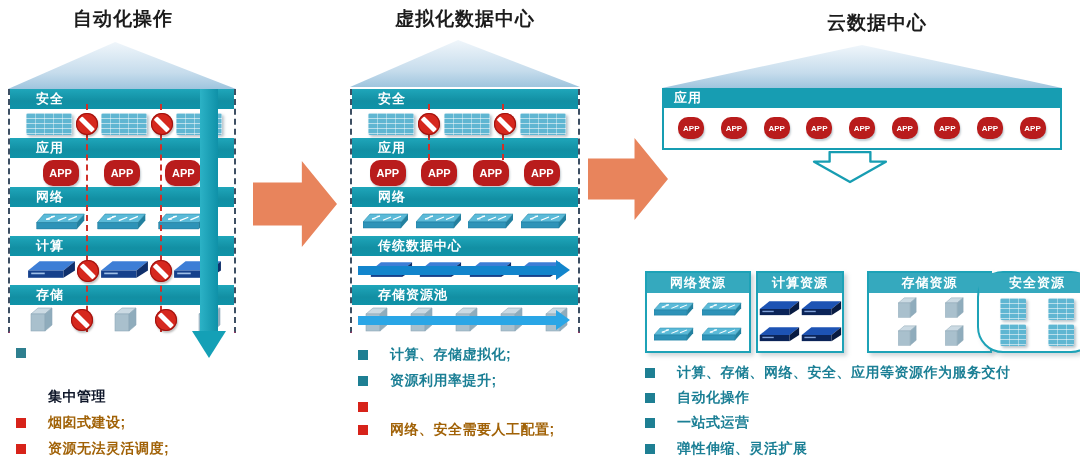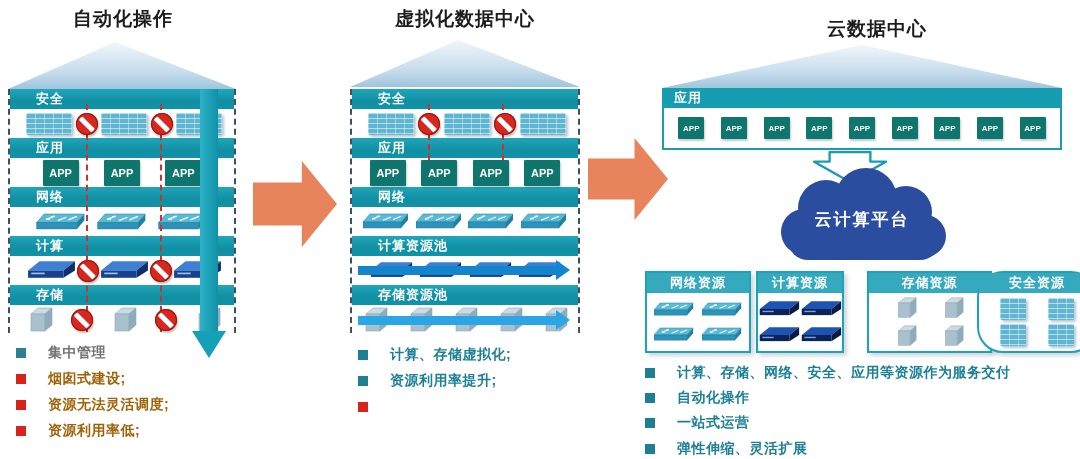--- a/index.html
+++ b/index.html
@@ -19,21 +19,21 @@
   .row-between { justify-content:space-between; padding:0 12px 0 16px; }
   .row-around  { justify-content:space-around; padding:0 20px; }
 
   
   .brick { background-color:#5fb6d2;
     background-image:repeating-linear-gradient(to bottom, rgba(255,255,255,.55) 0 1px, transparent 1px 5px),
                      repeating-linear-gradient(90deg, rgba(255,255,255,.4) 0 1px, transparent 1px 9px);
     border-radius:2px; box-shadow:2px 2px 3px rgba(60,90,110,.35); }
   .brick.big { width:46px; height:22px; }
   .brick.sq  { width:26px; height:22px; }
-  .appbox { background:#0f766e; border-radius:1px; color:#ffffff; font-weight:bold; display:flex; align-items:center; justify-content:center;
+  .appbox { background:#b91c1c; border-radius:10px; color:#ffffff; font-weight:bold; display:flex; align-items:center; justify-content:center;
             box-shadow:1px 2px 2px rgba(60,90,110,.3); }
   .appbox.big { width:36px; height:26px; font-size:11px; }
   .appbox.sm  { width:26px; height:22px; font-size:8px; }
   .prohibit { position:relative; width:22px; height:22px; border-radius:50%; background:#d6281e;
               box-shadow:inset 0 0 0 1px #a01410, 1px 2px 2px rgba(0,0,0,.25); flex:0 0 auto; z-index:4; }
   .prohibit::after { content:""; position:absolute; left:2px; top:9px; width:18px; height:4.5px; background:#ffffff; border-radius:1px;
                      transform:rotate(45deg); }
   .ic { display:block; flex:0 0 auto; }
 
   .red-dash { position:absolute; width:0; border-left:2px dashed #d03028; z-index:3; }
@@ -56,21 +56,21 @@
   .cloud-label { position:absolute; left:0; right:0; top:42px; text-align:center; color:#ffffff; font-size:17px; font-weight:bold; letter-spacing:2px; }
 
   .res-box { position:absolute; border:2px solid #1da2b7; background:#ffffff; box-shadow:3px 3px 4px rgba(120,140,150,.35); }
   .res-head { height:20px; background:#35a9be; color:#ffffff; text-align:center; font-size:13px; font-weight:bold; line-height:20px; letter-spacing:1px; }
   .res-body { height:58px; display:grid; grid-template-columns:repeat(2,auto); justify-content:space-evenly; align-content:space-evenly; }
 
   .bullets { position:absolute; }
   .bullet { display:flex; align-items:flex-start; margin-bottom:9px; }
   .bullet .sq { width:10px; height:10px; margin:4px 0 0 0; flex:0 0 auto; }
   .bullet .tx { margin-left:22px; font-size:14px; font-weight:bold; line-height:17px; letter-spacing:0.5px; }
-  .bullet.neutral .sq { background:#2e7f8f; } .bullet.neutral .tx { color:#737373; }
+  .bullet.neutral .sq { background:#2e7f8f; } .bullet.neutral .tx { color:#0f172a;margin-top:44px; }
   .bullet.good .sq { background:#1e7f93; }  .bullet.good .tx { color:#1b7f95; }
   .bullet.bad .sq { background:#d7231a; }   .bullet.bad .tx { color:#a16207; }
 </style>
 </head>
 <body>
 
 <svg width="0" height="0" style="position:absolute">
   <defs>
     <symbol id="sym-switch" viewBox="0 0 46 17">
       <polygon points="7,1 45,1 38,9 0,9" fill="#5bbad8" stroke="#2e8fae" stroke-width="0.6"></polygon>
@@ -216,21 +216,21 @@
       <svg class="ic" width="46" height="17">
           <use href="#sym-switch"></use>
         </svg>
       <svg class="ic" width="46" height="17">
           <use href="#sym-switch"></use>
         </svg>
       <svg class="ic" width="46" height="17">
           <use href="#sym-switch"></use>
         </svg>
     </div>
-    <div class="layer-band">计算资源池</div>
+    <div class="layer-band">传统数据中心</div>
     <div class="layer-row row-around" style="padding:0 14px;">
       <svg class="ic" width="44" height="19" style="z-index:1">
           <use href="#sym-server"></use>
         </svg>
       <svg class="ic" width="44" height="19" style="z-index:1">
           <use href="#sym-server"></use>
         </svg>
       <svg class="ic" width="44" height="19" style="z-index:1">
           <use href="#sym-server"></use>
         </svg>
@@ -274,27 +274,31 @@
         <div class="sq"></div>
         <div class="tx">计算、存储虚拟化;</div>
       </div>
     <div class="bullet good">
         <div class="sq"></div>
         <div class="tx">资源利用率提升;</div>
       </div>
     <div class="bullet bad">
         <div class="sq"></div>
       </div>
+    <div class="bullet bad">
+        <div class="sq"></div>
+        <div class="tx">网络、安全需要人工配置;</div>
+      </div>
   </div>
 
   <svg class="orange-arrow" style="left:588px; top:138px;" width="80" height="82" viewBox="0 0 86 88">
     <polygon points="0,22 50,22 50,0 86,44 50,88 50,66 0,66" fill="#e8845c"></polygon>
   </svg>
 
-  <div class="col-title" style="left:762px; top:16px; width:230px;">云数据中心</div>
+  <div class="col-title" style="left:762px; top:10px; width:230px;">云数据中心</div>
   <div class="roof flat" style="left:662px; top:45px; width:400px; height:43px;"></div>
 
   <div style="position:absolute; left:662px; top:88px; width:400px;">
     <div class="appsec-header">应用</div>
     <div class="appsec-body">
       <div class="appbox sm">APP</div>
       <div class="appbox sm">APP</div>
       <div class="appbox sm">APP</div>
       <div class="appbox sm">APP</div>
       <div class="appbox sm">APP</div>
@@ -302,33 +306,20 @@
       <div class="appbox sm">APP</div>
       <div class="appbox sm">APP</div>
       <div class="appbox sm">APP</div>
     </div>
   </div>
 
   <svg style="position:absolute; left:810px; top:151px;" width="80" height="33" viewBox="0 0 80 34">
     <polygon points="19,1 61,1 61,11 77,11 40,32 3,11 19,11" fill="#ffffff" stroke="#179db2" stroke-width="2.4" stroke-linejoin="round"></polygon>
   </svg>
 
-  <div class="cloud-wrap" style="left:762px; top:166px; width:200px; height:102px;">
-    <svg width="200" height="102" viewBox="0 0 200 102">
-      <g fill="#2b4da0">
-        <circle cx="64" cy="42" r="28"></circle>
-        <circle cx="104" cy="33" r="31"></circle>
-        <circle cx="144" cy="46" r="26"></circle>
-        <circle cx="42" cy="66" r="23"></circle>
-        <circle cx="163" cy="70" r="21"></circle>
-        <rect x="26" y="50" width="152" height="44" rx="20"></rect>
-      </g>
-    </svg>
-    <div class="cloud-label">云计算平台</div>
-  </div>
 
   <div class="res-box" style="left:645px; top:271px; width:106px; height:82px;">
     <div class="res-head">网络资源</div>
     <div class="res-body">
       <svg class="ic" width="40" height="15">
           <use href="#sym-switch"></use>
         </svg>
       <svg class="ic" width="40" height="15">
           <use href="#sym-switch"></use>
         </svg>

